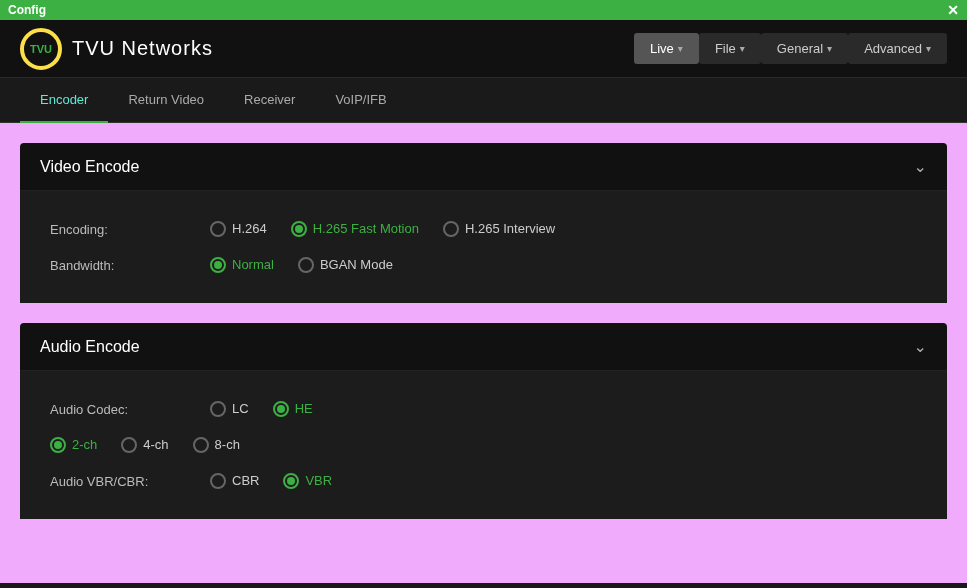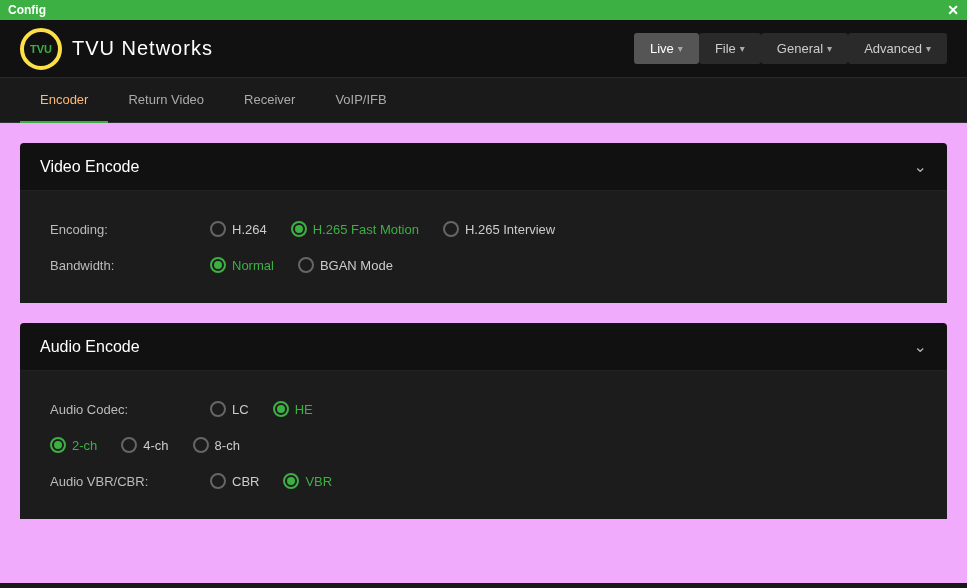--- a/index.html
+++ b/index.html
@@ -102,21 +102,21 @@
     }
     .tab {
       padding: 14px 20px;
       cursor: pointer;
       font-size: 13px;
       color: #aaa;
       border-bottom: 2px solid transparent;
       margin-bottom: -1px;
     }
     .tab.active {
-      color: #fdba74;
+      color: #5eead4;
       border-bottom: 2px solid #3cb043;
       text-align: center;
     }
 
     
     .content {
       padding: 20px;
       background: #f0abfc;
       overflow-y: auto;
       height: calc(588px - 22px - 58px - 48px);
@@ -162,21 +162,20 @@
       width: 160px;
       flex-shrink: 0;
     }
     .radio-group {
       display: flex;
       align-items: center;
       gap: 24px;
     }
     .radio-item {
       display: flex;
-      align-items: center;
       gap: 6px;
       cursor: pointer;
       font-size: 13px;
       color: #ccc;
     }
     .radio-circle {
       width: 16px;
       height: 16px;
       border-radius: 50%;
       border: 2px solid #666;

